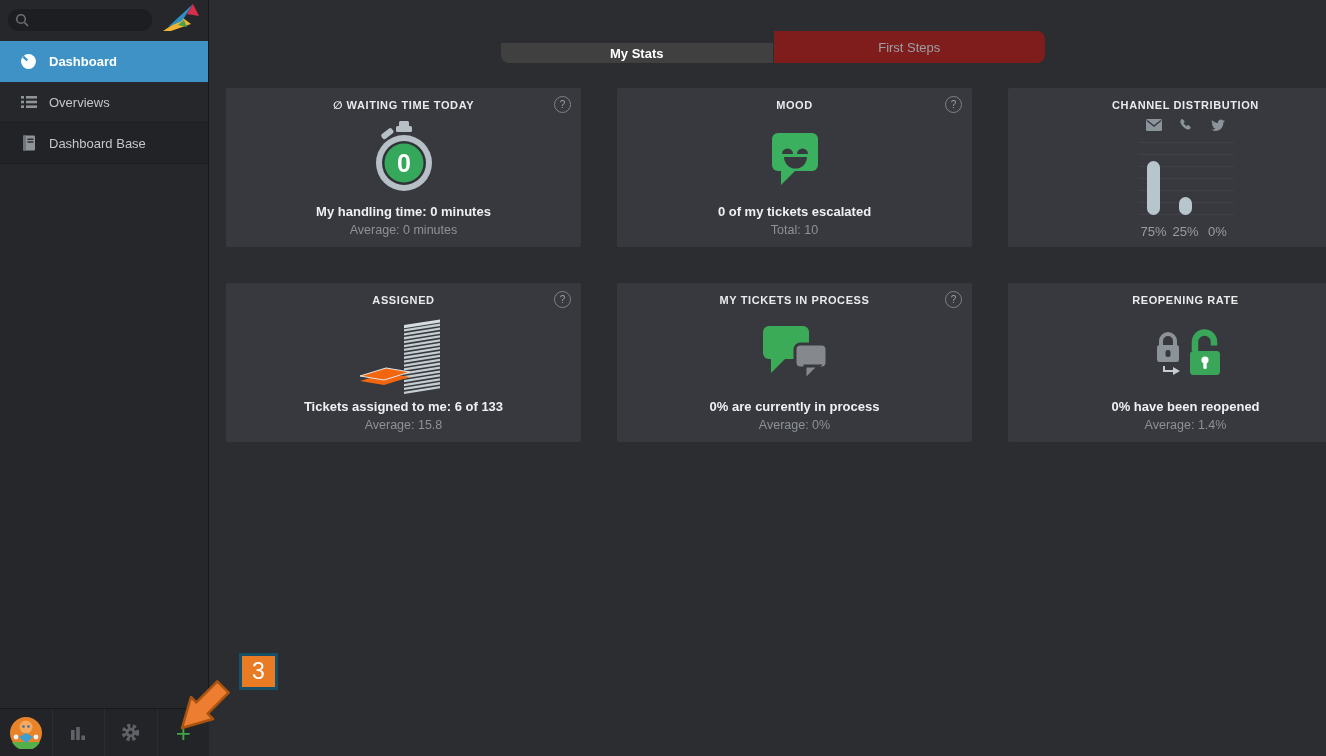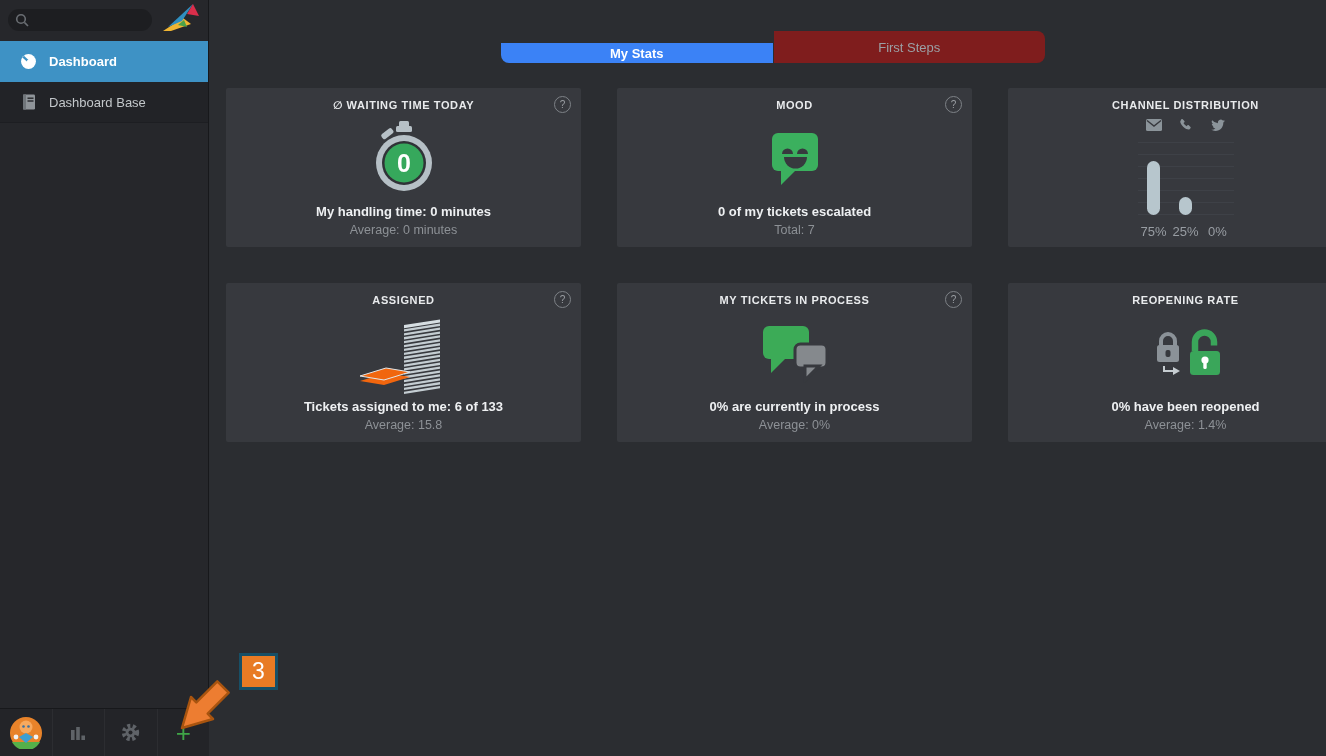--- a/index.html
+++ b/index.html
@@ -17,21 +17,21 @@
   .menu-item.active{background:#3e92c5;color:#fff;font-weight:bold;border-bottom:1px solid #3e92c5;}
   .menu-item.darker{background:#222327;}
   .taskbar{position:absolute;left:0;bottom:0;width:209px;height:48px;background:#232428;border-top:1px solid #17181b;display:flex;box-sizing:border-box;}
   .tb-cell{flex:1;display:flex;align-items:center;justify-content:center;border-right:1px solid #2c2d31;cursor:pointer;}
   .tb-cell:last-child{border-right:none;}
   .plus-glyph{font-size:26px;line-height:1;color:#3fa547;}
 
   
   .tabbar{position:absolute;left:501px;top:31px;width:544px;height:32px;display:flex;border-radius:8px;overflow:hidden;}
   .tab{flex:1;display:flex;align-items:center;justify-content:center;font-size:13px;cursor:pointer;background:#7f1d1d;color:#9ba0a5;}
-  .tab.active{background:#3b82f6;color:#ffffff;font-weight:bold;margin-top:12px;}
+  .tab.active{background:#404040;color:#ffffff;font-weight:bold;margin-top:12px;}
   .tab + .tab{border-left:1px solid #2b2d31;}
 
   
   .cards{position:absolute;left:226px;top:88px;display:grid;grid-template-columns:355px 355px 355px;column-gap:14px;row-gap:16px;grid-auto-rows:159px;gap:36px;}
   .card{position:relative;background:#37393e;border-radius:2px;display:flex;flex-direction:column;align-items:center;padding:11px 12px 10px;box-sizing:border-box;}
   .card-title{font-size:11px;font-weight:bold;letter-spacing:.6px;color:#e9ebed;text-align:center;}
   .help-btn{position:absolute;top:8px;right:10px;width:15px;height:15px;border:1px solid #7e8287;border-radius:50%;color:#9b9fa4;font-size:10px;display:flex;align-items:center;justify-content:center;cursor:pointer;background:transparent;}
   .icon-zone{flex:1;display:flex;align-items:center;justify-content:center;width:100%;}
   .line1{font-size:13px;font-weight:bold;color:#eef0f2;text-align:center;}
   .line2{font-size:12.5px;color:#8d9196;text-align:center;margin-top:4px;}
@@ -70,20 +70,35 @@
     <div class="menu">
       <div class="menu-item active">
         <span class="mi-icon">
           <svg width="17" height="17" viewBox="0 0 16 16">
             <circle cx="8" cy="8" r="7" fill="#fff"></circle>
             <line x1="8" y1="8" x2="3" y2="3.4" stroke="#3e92c5" stroke-width="2.2"></line>
             <circle cx="8" cy="8" r="1.6" fill="#fff"></circle>
           </svg>
         </span>
         <span>Dashboard</span>
+      </div>
+      <div class="menu-item">
+        <span class="mi-icon">
+          <svg width="16" height="14" viewBox="0 0 16 14">
+            <g fill="#8f9499">
+              <rect x="0" y="1" width="3" height="2.6"></rect>
+                <rect x="5" y="1" width="11" height="2.6"></rect>
+              <rect x="0" y="5.7" width="3" height="2.6"></rect>
+                <rect x="5" y="5.7" width="11" height="2.6"></rect>
+              <rect x="0" y="10.4" width="3" height="2.6"></rect>
+                <rect x="5" y="10.4" width="11" height="2.6"></rect>
+            </g>
+          </svg>
+        </span>
+        <span>Overviews</span>
       </div>
       <div class="menu-item darker">
         <span class="mi-icon">
           <svg width="14" height="16" viewBox="0 0 14 16">
             <rect x="1" y="0.5" width="12" height="15" rx="1.2" fill="#8f9499"></rect>
             <rect x="1" y="0.5" width="3" height="15" fill="#70757a"></rect>
             <rect x="5.5" y="3.5" width="6" height="1.4" fill="#26272b"></rect>
             <rect x="5.5" y="6.3" width="6" height="1.4" fill="#26272b"></rect>
           </svg>
         </span>
@@ -161,21 +176,21 @@
       <div class="icon-zone">
         <svg width="58" height="62" viewBox="0 0 58 62">
           <rect x="6" y="6" width="46" height="38" rx="6" fill="#3bb05e"></rect>
           <polygon points="15,42 15,58 31,42" fill="#3bb05e"></polygon>
           <path d="M16 27 a5.5 5.5 0 0 1 11 0 Z" fill="#37393e"></path>
           <path d="M31 27 a5.5 5.5 0 0 1 11 0 Z" fill="#37393e"></path>
           <path d="M18 30 a11.5 11.5 0 0 0 23 0 Z" fill="#37393e"></path>
         </svg>
       </div>
       <div class="line1">0 of my tickets escalated</div>
-      <div class="line2">Total: 7</div>
+      <div class="line2">Total: 10</div>
     </div>
 
     <div class="card">
       <div class="card-title">CHANNEL DISTRIBUTION</div>
       <div class="help-btn">
           <span>?</span>
         </div>
       <div class="ch-zone">
         <div class="ch-icons">
           <svg width="16" height="12" viewBox="0 0 16 12">

